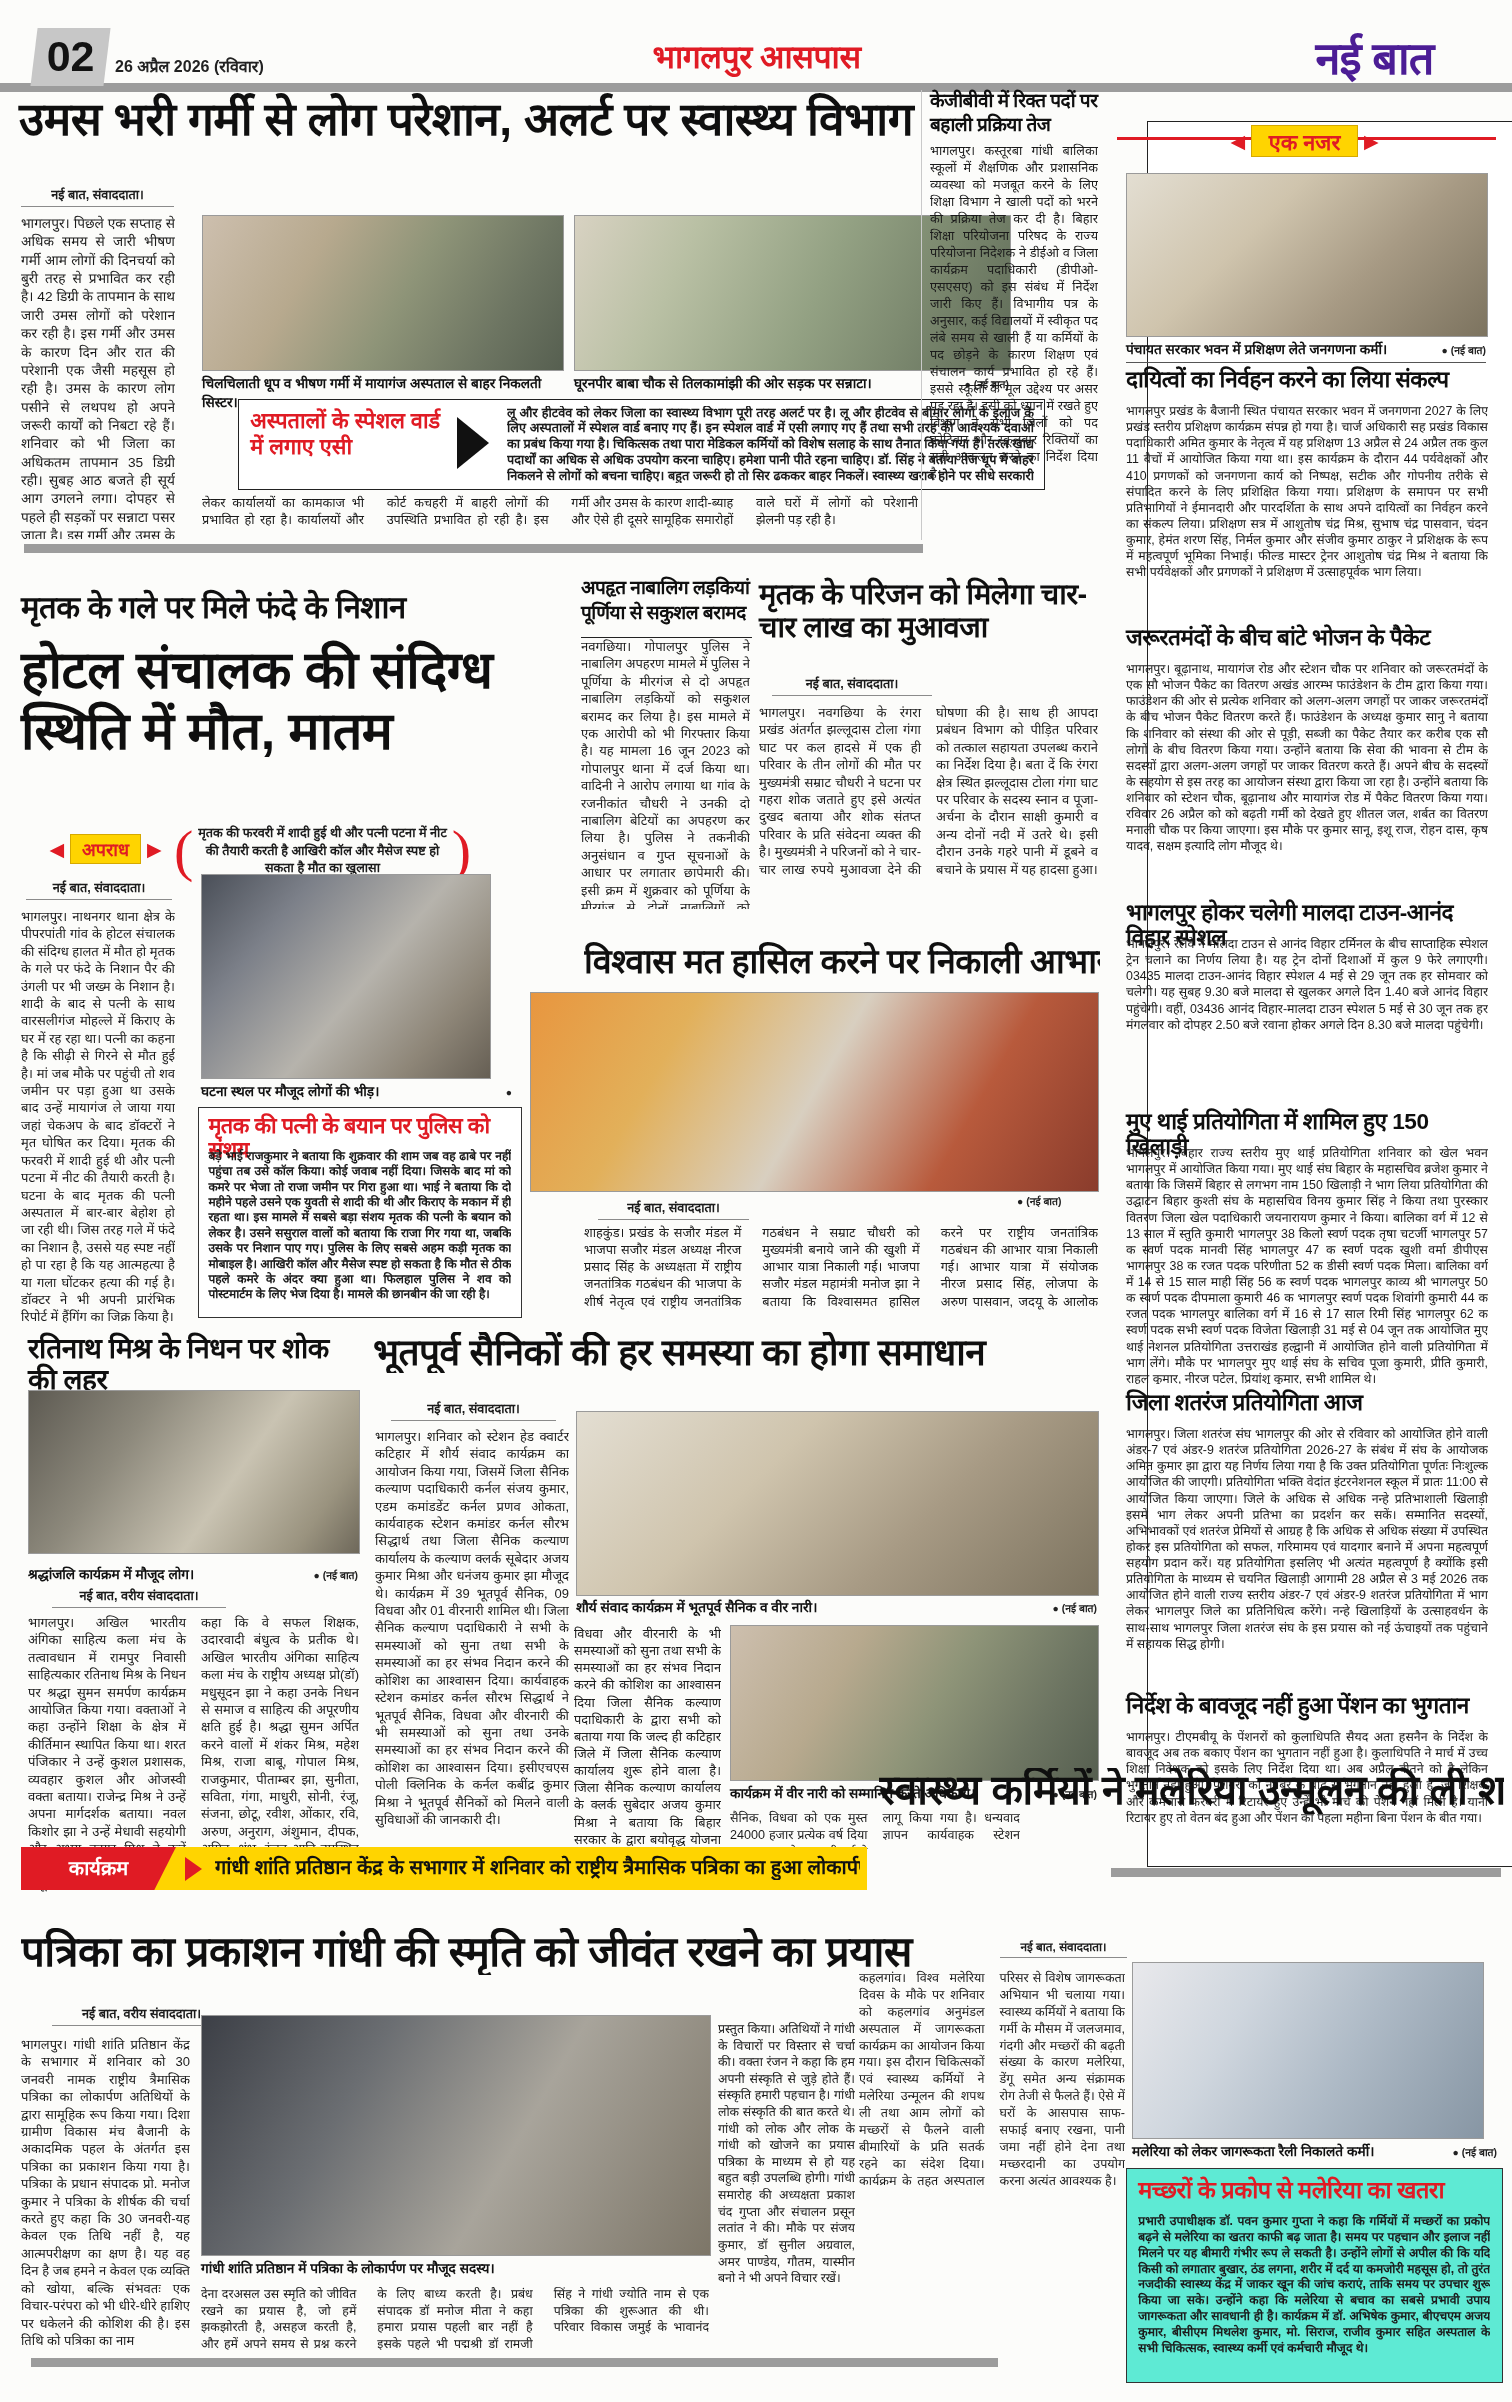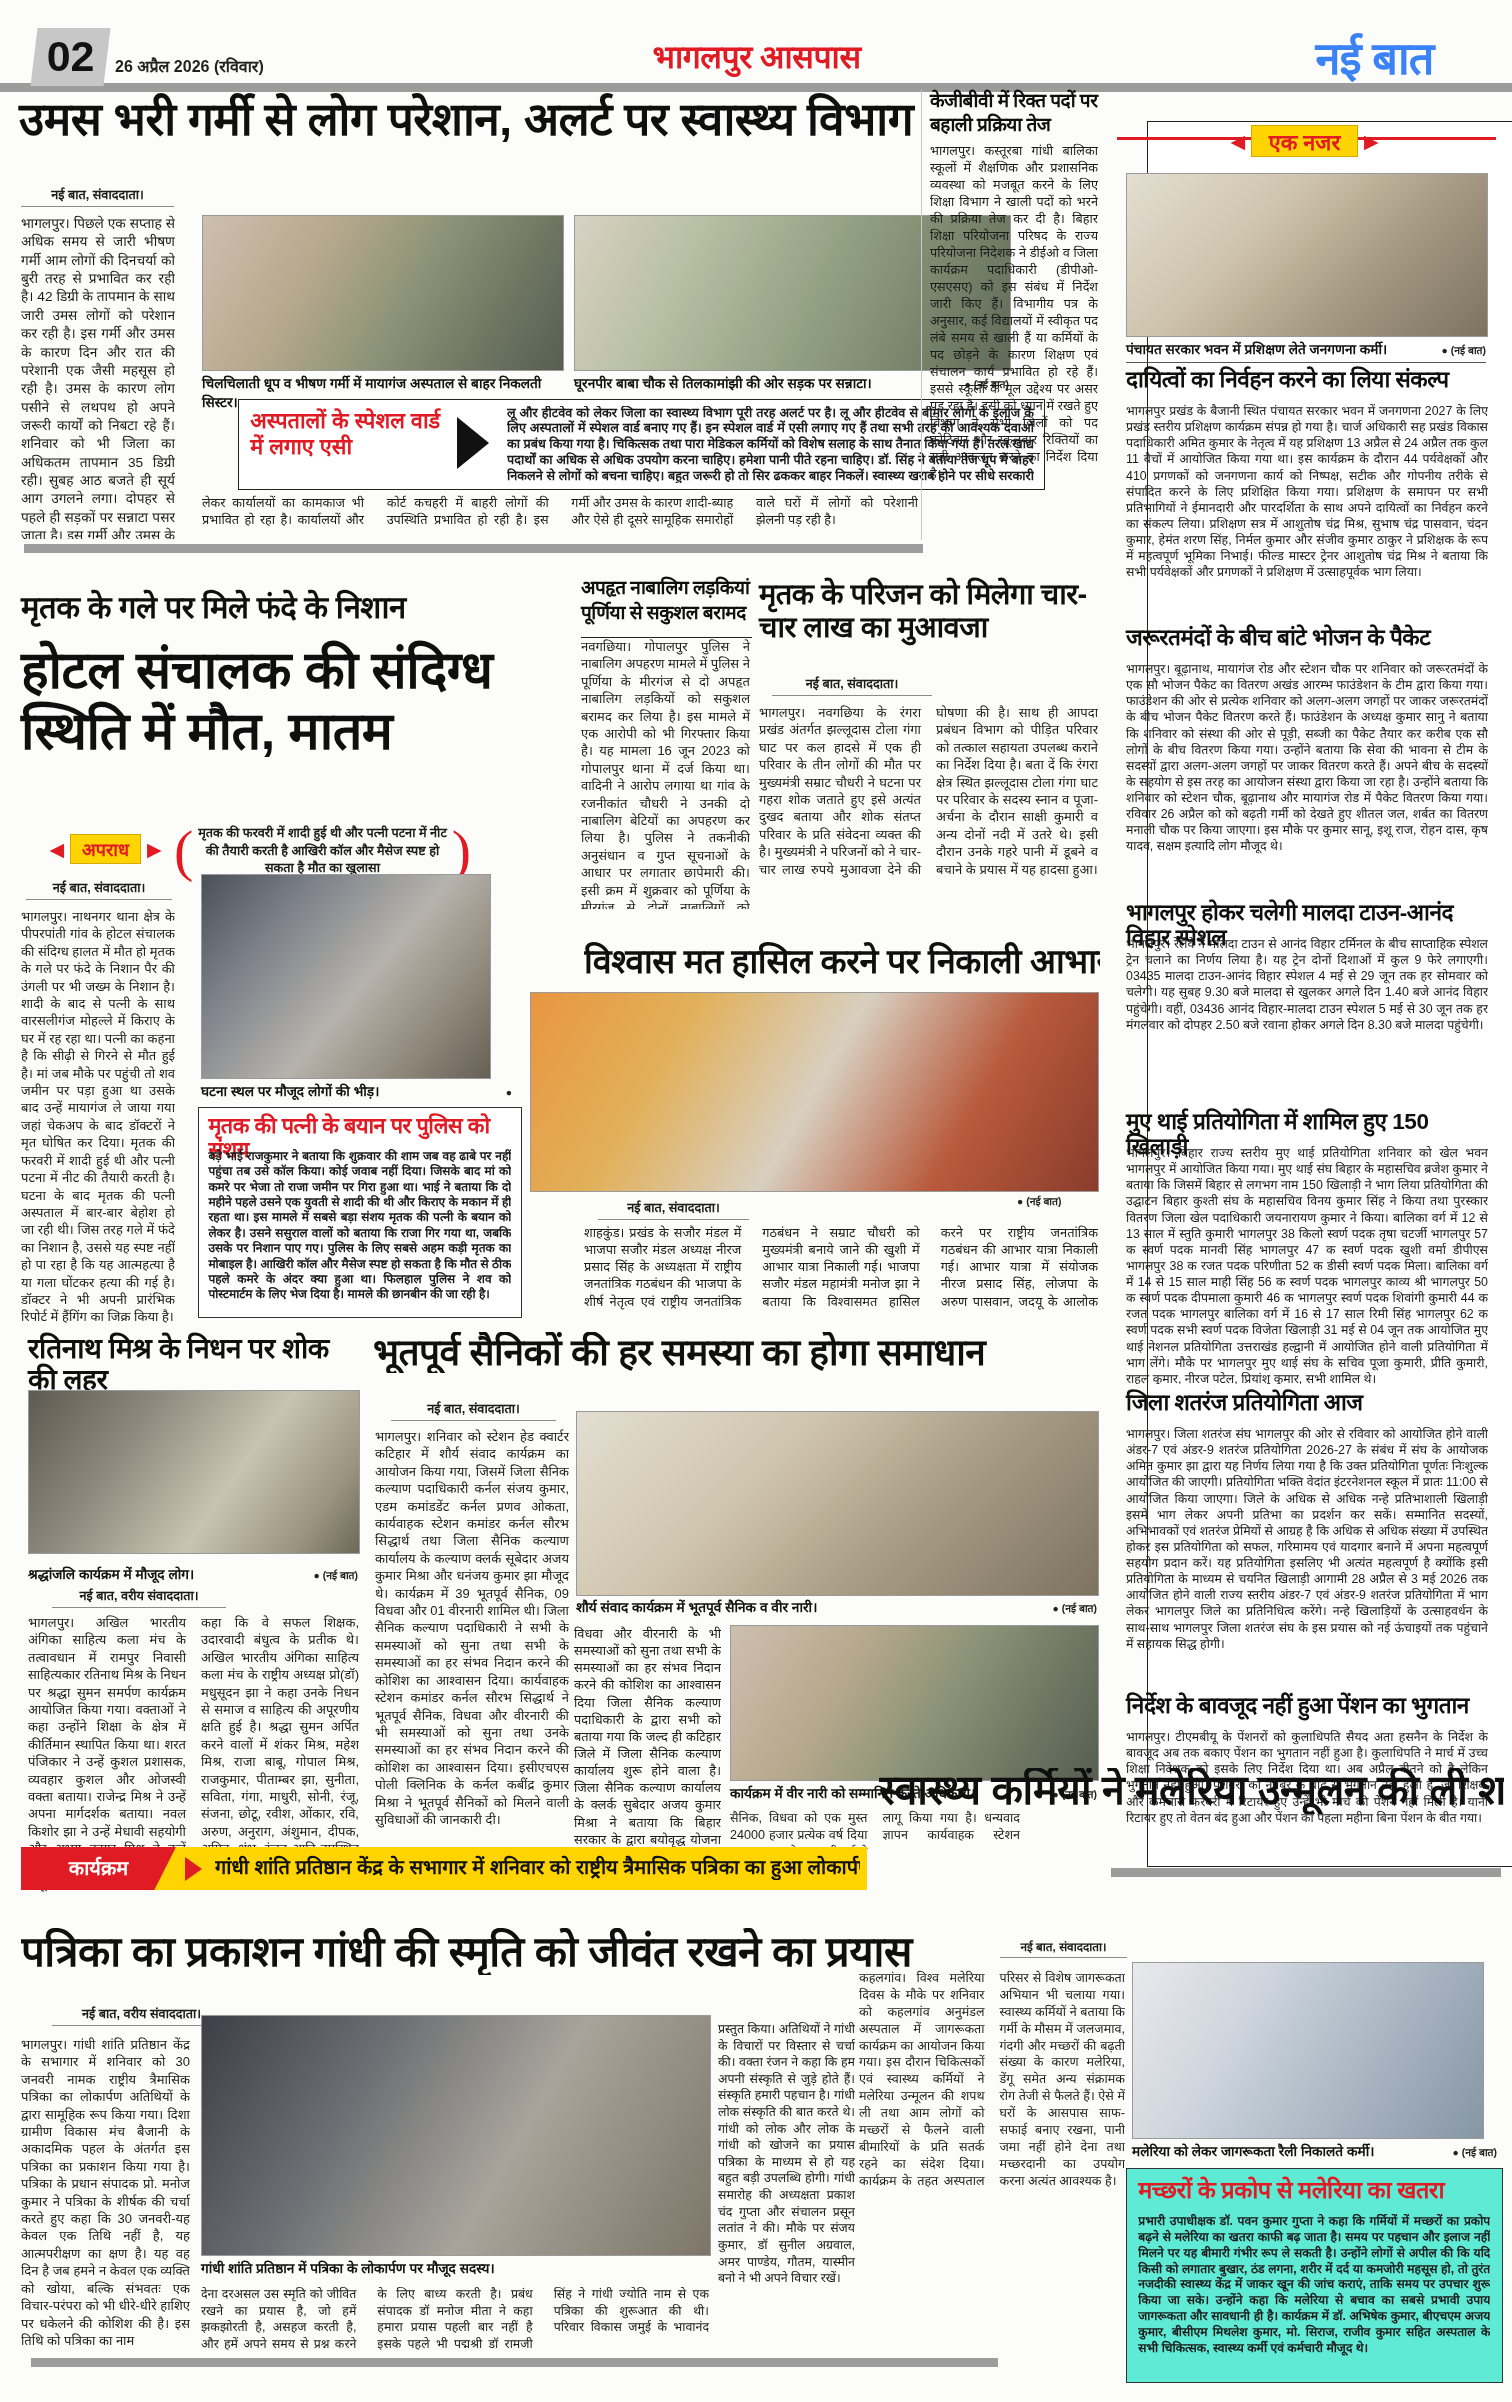--- a/index.html
+++ b/index.html
@@ -37,21 +37,21 @@
 <body>
 
 <div class="page">
 
   <div class="abs rule" style="left:0;top:88;width:1512px;height:8.5px;top:83px"></div>
   <div class="abs" style="left:34px;top:28px;width:73px;height:58px;background:#c7c7c7;transform:skewX(-7deg);">
     <div style="font-size:43px;font-weight:900;color:#121212;text-align:center;line-height:56px;transform:skewX(7deg);">02</div>
   </div>
   <div class="abs" style="left:115px;top:55px;font-size:16px;font-weight:700;color:#222;">26 अप्रैल 2026 (रविवार)</div>
   <div class="abs" style="left:521px;top:34px;width:471px;text-align:center;font-size:32px;font-weight:900;color:#e01b24;letter-spacing:-0.5px;">भागलपुर आसपास</div>
-  <div class="abs" style="left:1252px;top:26px;width:245px;text-align:center;font-size:45px;font-weight:900;color:#3b82f6;letter-spacing:-0.9px;">नई बात</div>
+  <div class="abs" style="left:1252px;top:26px;width:245px;text-align:center;font-size:45px;font-weight:900;color:#4c1d95;letter-spacing:-0.9px;">नई बात</div>
 
   <div class="abs hl" style="left:19px;top:94px;width:899px;font-size:46px;">उमस भरी गर्मी से लोग परेशान, अलर्ट पर स्वास्थ्य विभाग</div>
   <div class="abs byline" style="left:21px;top:185px;width:153px;">नई बात, संवाददाता।</div>
   <div class="abs bodytxt" style="left:21px;top:215px;width:154px;height:324px;font-size:13.7px;">भागलपुर। पिछले एक सप्ताह से अधिक समय से जारी भीषण गर्मी आम लोगों की दिनचर्या को बुरी तरह से प्रभावित कर रही है। 42 डिग्री के तापमान के साथ जारी उमस लोगों को परेशान कर रही है। इस गर्मी और उमस के कारण दिन और रात की परेशानी एक जैसी महसूस हो रही है। उमस के कारण लोग पसीने से लथपथ हो अपने जरूरी कार्यों को निबटा रहे हैं। शनिवार को भी जिला का अधिकतम तापमान 35 डिग्री रही। सुबह आठ बजते ही सूर्य आग उगलने लगा। दोपहर से पहले ही सड़कों पर सन्नाटा पसर जाता है। इस गर्मी और उमस के कारण घर से</div>
 
   <div class="ph ph1" style="left:202px;top:215px;width:360px;height:154px;"></div>
   <div class="abs cap" style="left:202px;top:373px;width:360px;">
     <span>चिलचिलाती धूप व भीषण गर्मी में मायागंज अस्पताल से बाहर निकलती सिस्टर।</span>
   </div>
   <div class="ph ph2" style="left:574px;top:215px;width:435px;height:154px;"></div>

